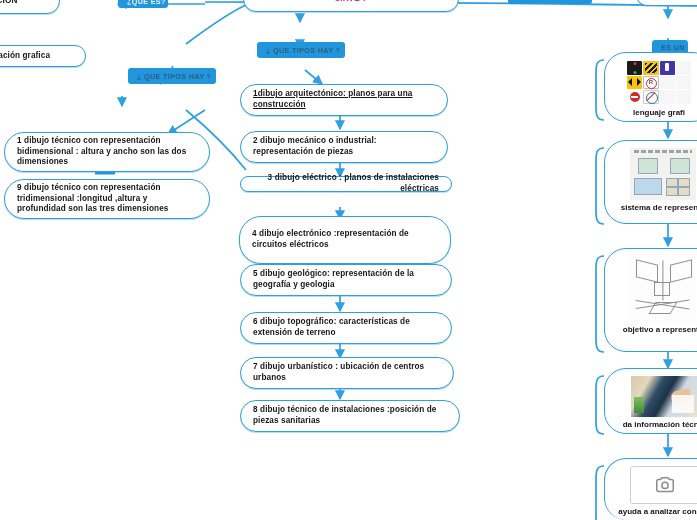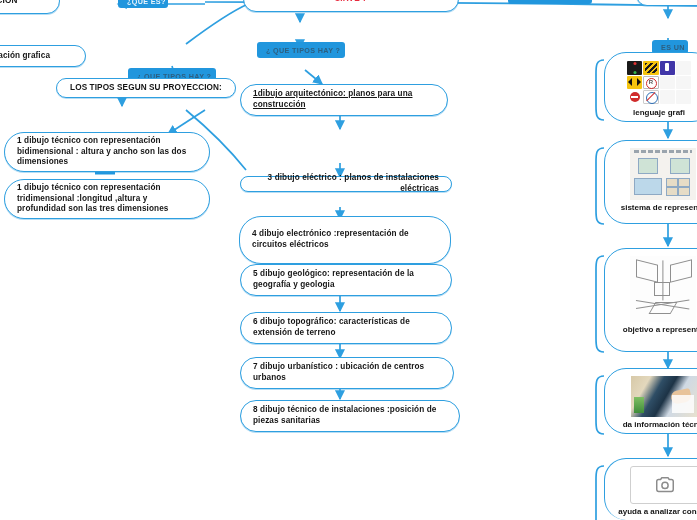--- a/index.html
+++ b/index.html
@@ -263,46 +263,46 @@
   </div>
 
   <div class="node pill" style="left:-32px; top:45px; width:118px; height:22px;">
     <span class="node-txt">unicación grafica</span>
   </div>
 
   <div class="node label dark" style="left:128px; top:48px; width:88px; height:16px;">
     <span class="node-txt">¿ QUE TIPOS HAY ?</span>
   </div>
 
-  <div class="node pill center" style="left:56px; top:78px; width:180px; height:20px;">
-    <span class="node-txt">LOS TIPOS SEGUN SU PROYECCION:</span>
-  </div>
 
   <div class="node pill" style="left:4px; top:132px; width:206px; height:40px;">
     <span class="node-txt">1 dibujo técnico con representación bidimensional : altura y ancho son las dos dimensiones</span>
   </div>
 
   <div class="node pill" style="left:4px; top:179px; width:206px; height:40px;">
-    <span class="node-txt">1 dibujo técnico con representación tridimensional :longitud ,altura y profundidad son las tres dimensiones</span>
+    <span class="node-txt">9 dibujo técnico con representación tridimensional :longitud ,altura y profundidad son las tres dimensiones</span>
   </div>
 
   <div class="node pill center red" style="left:243px; top:-14px; width:216px; height:26px;">
     <span class="node-txt">SIRVE ?</span>
   </div>
 
   <div class="node label dark" style="left:257px; top:22px; width:88px; height:16px;">
     <span class="node-txt">¿ QUE TIPOS HAY ?</span>
   </div>
 
   <div class="node pill center" style="left:253px; top:48px; width:118px; height:22px;margin-top:40px;">
     <span class="node-txt">SEGUN SU USO :</span>
   </div>
 
   <div class="node pill" style="left:240px; top:84px; width:208px; height:32px;text-decoration:underline;">
     <span class="node-txt">1dibujo arquitectónico: planos para una construcción</span>
+  </div>
+  <div class="node pill" style="left:240px; top:131px; width:208px; height:32px;">
+    <span class="node-txt">2 dibujo mecánico o industrial: representación de piezas</span>
   </div>
   <div class="node pill" style="left:240px; top:176px; width:212px; height:16px;text-align:right;">
     <span class="node-txt">3 dibujo eléctrico : planos de instalaciones eléctricas</span>
   </div>
   <div class="node pill" style="left:239px; top:216px; width:212px; height:48px;">
     <span class="node-txt">4 dibujo electrónico :representación de circuitos eléctricos</span>
   </div>
   <div class="node pill" style="left:240px; top:264px; width:212px; height:32px;">
     <span class="node-txt">5 dibujo geológico: representación de la geografía y geologia</span>
   </div>

